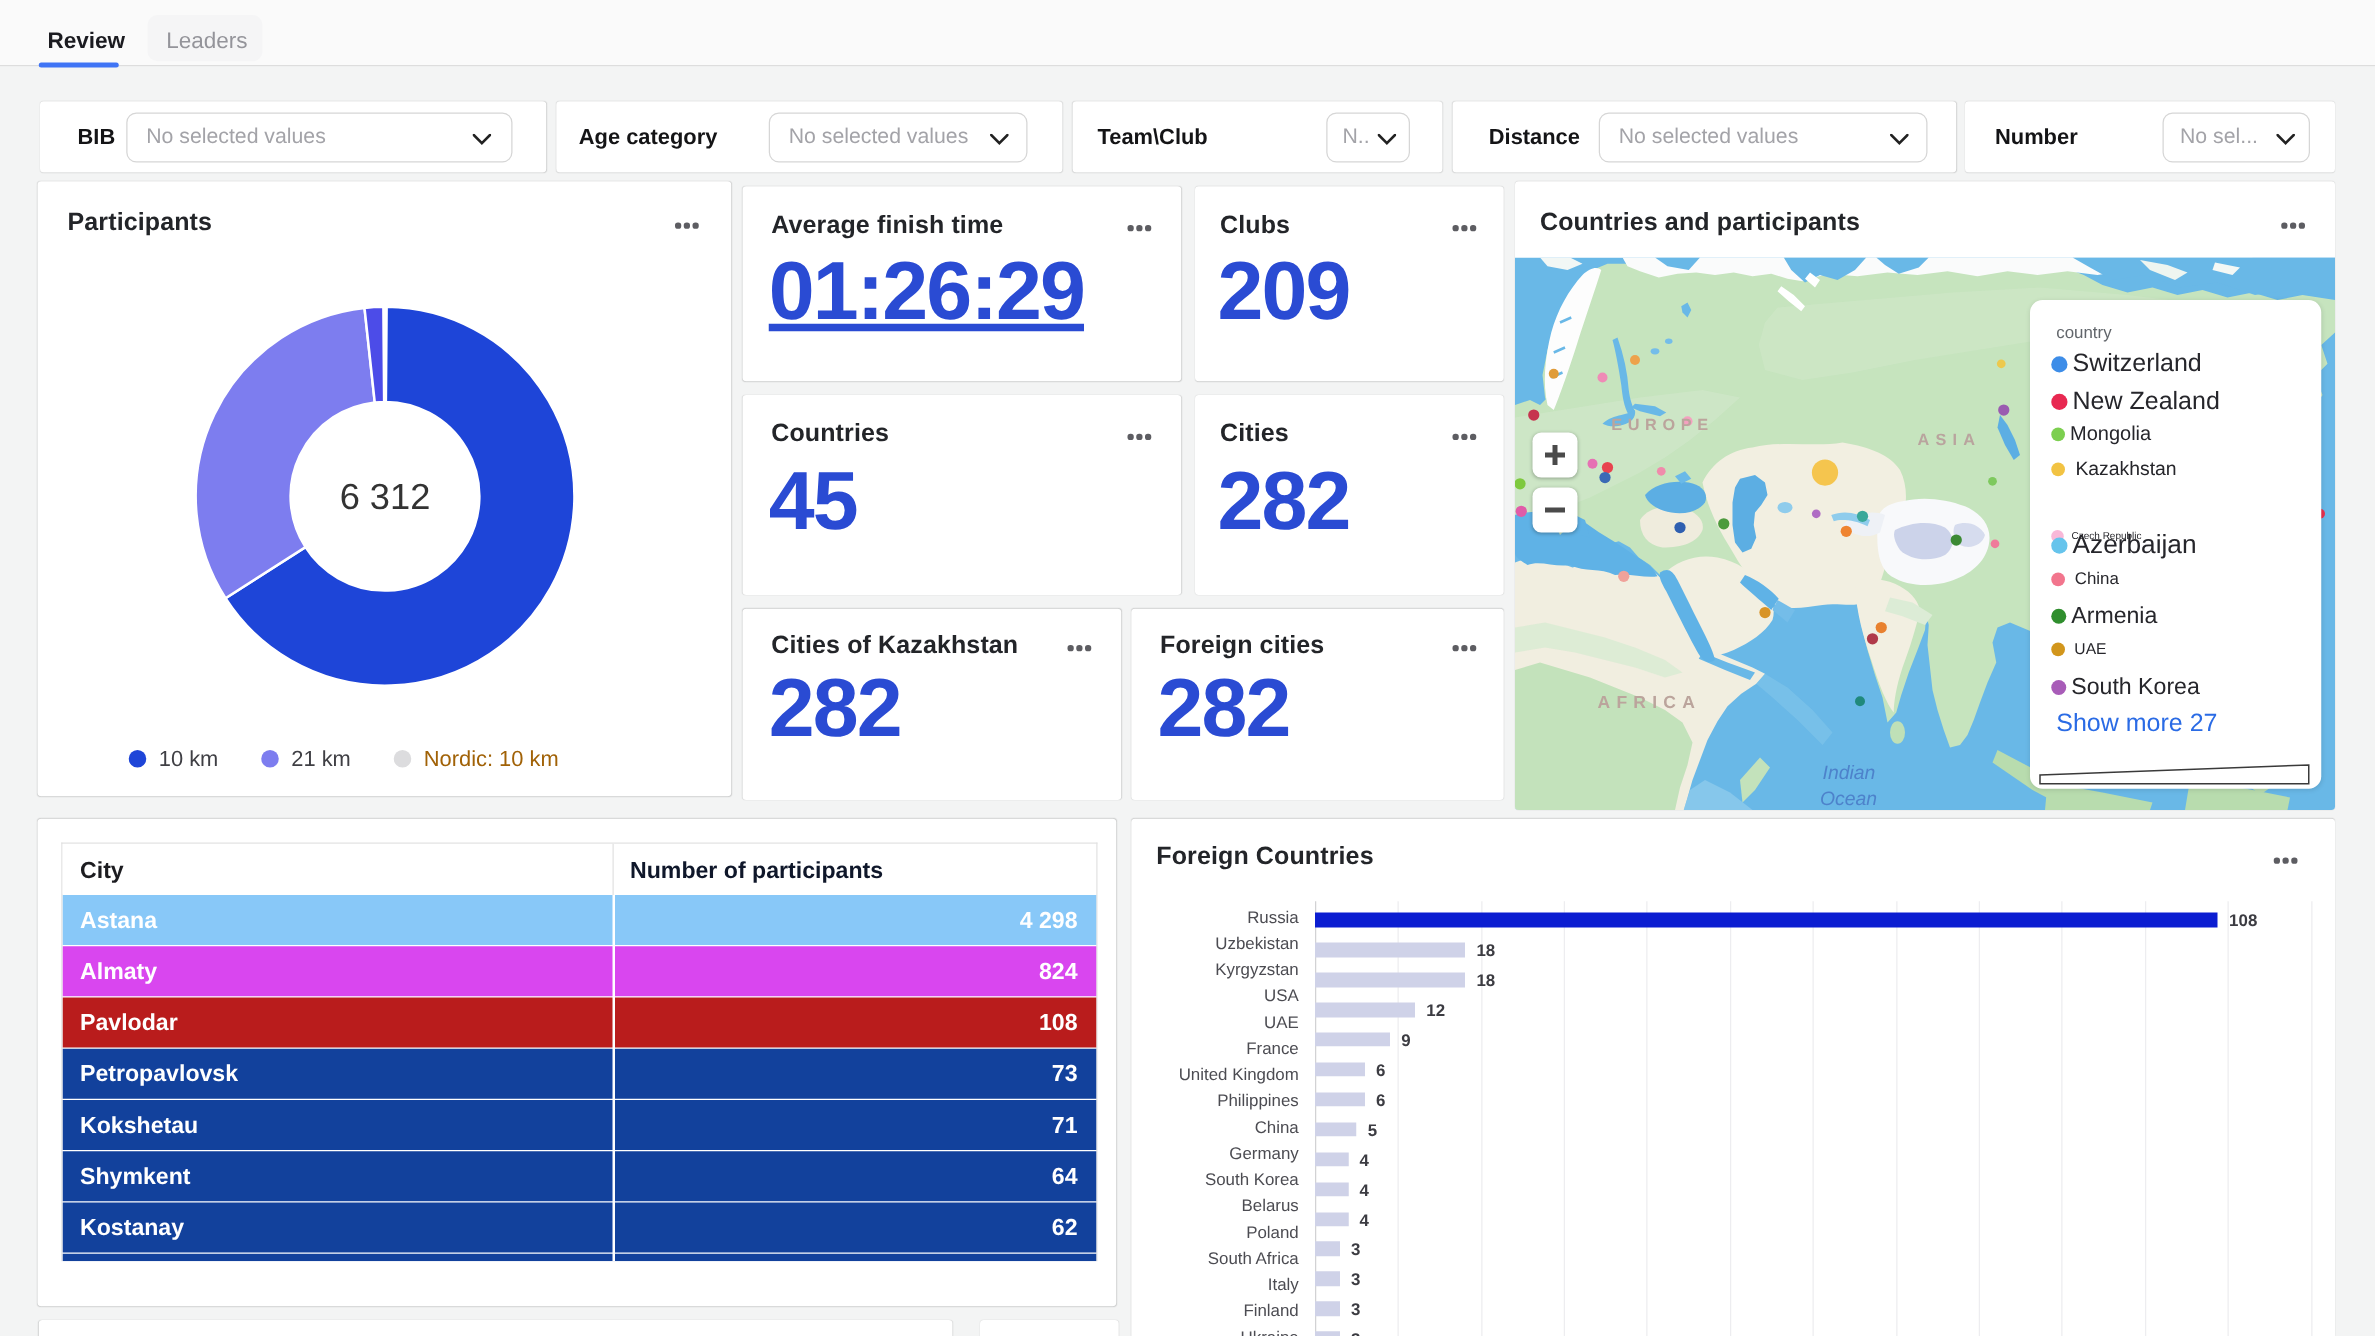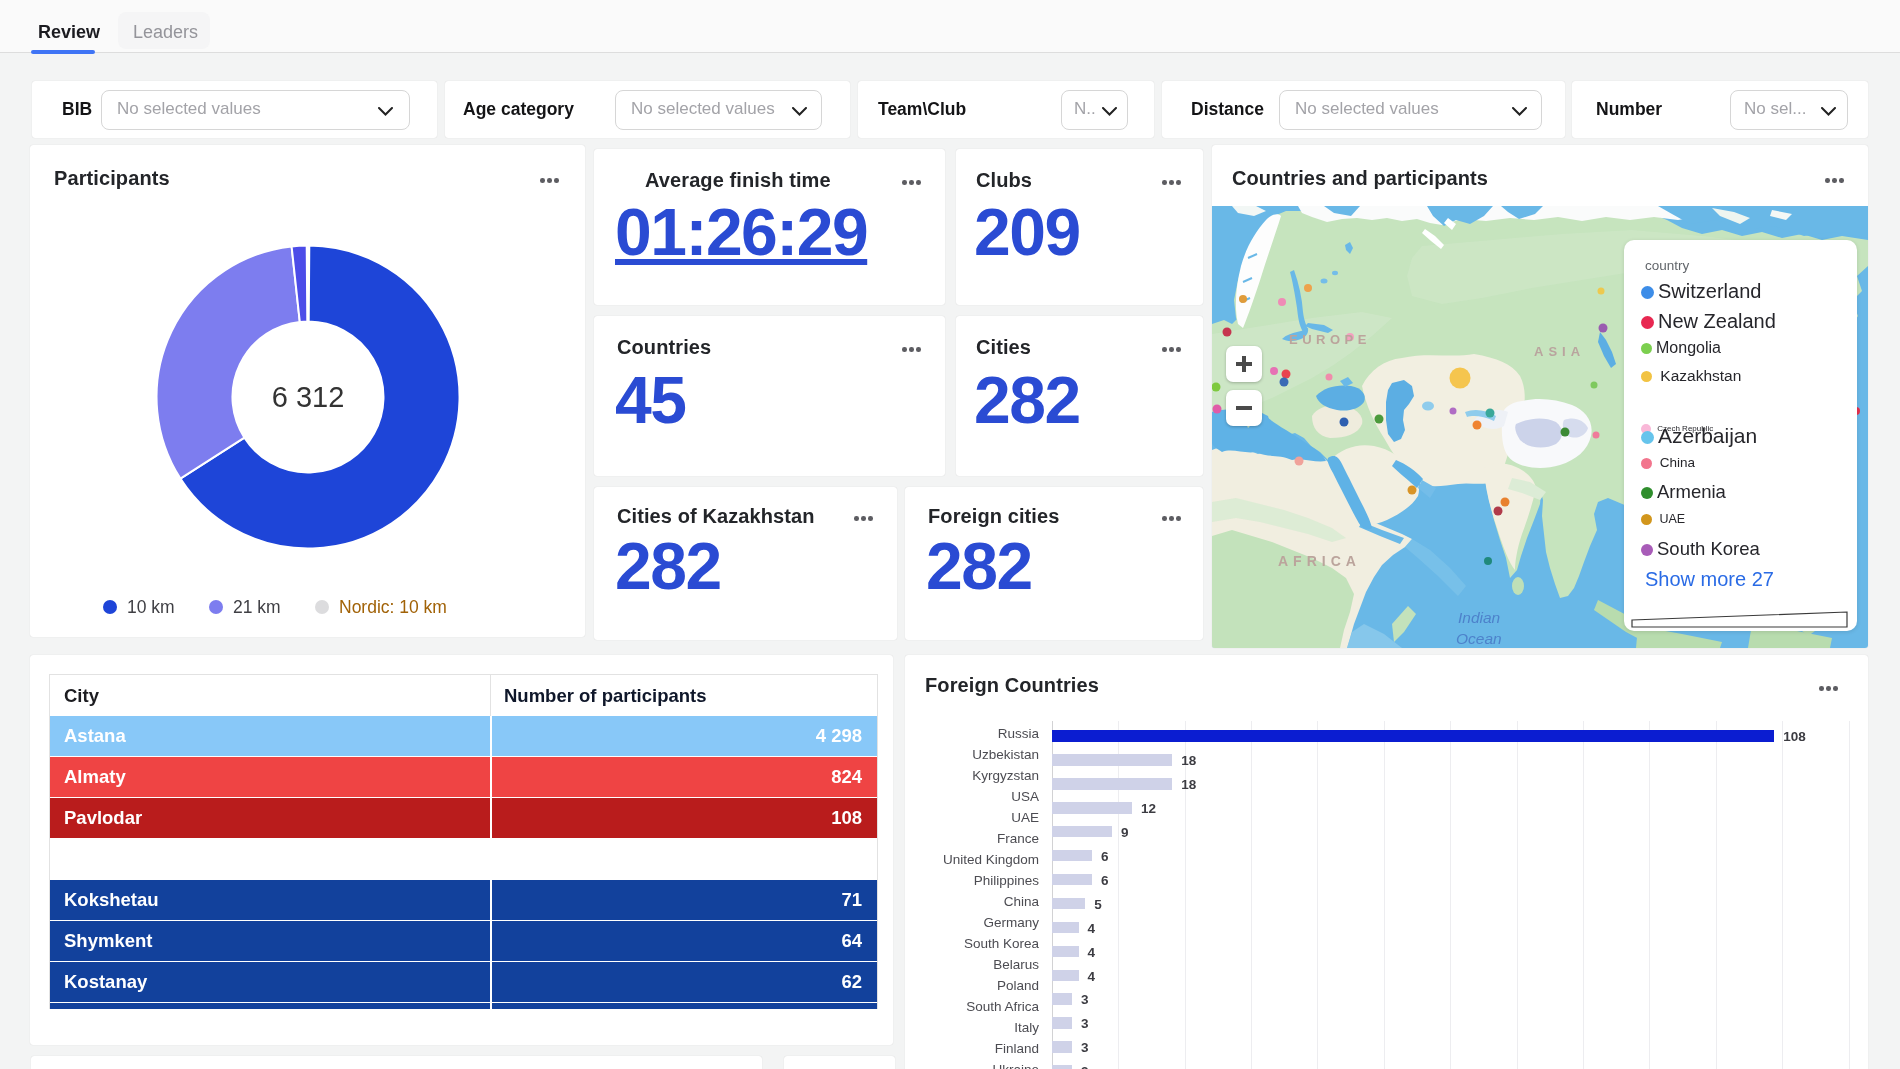--- a/index.html
+++ b/index.html
@@ -91,21 +91,21 @@
   </svg>
   <div style="position:absolute;left:73px;top:455px;width:14px;height:14px;border-radius:50%;background:#1e45d8;"></div>
   <div style="position:absolute;left:97px;top:452px;font-size:17.5px;color:#3f3f44;">10 km</div>
   <div style="position:absolute;left:179px;top:455px;width:14px;height:14px;border-radius:50%;background:#7d7def;"></div>
   <div style="position:absolute;left:203px;top:452px;font-size:17.5px;color:#3f3f44;">21 km</div>
   <div style="position:absolute;left:285px;top:455px;width:14px;height:14px;border-radius:50%;background:#dcdcde;"></div>
   <div style="position:absolute;left:309px;top:452px;font-size:17.5px;color:#a16207;">Nordic: 10 km</div>
 </div>
 
 <div class="card" style="left:594px;top:149px;width:351px;height:156px;">
-  <div class="ctitle" style="left:23px;top:20px;margin-left:28px;">Average finish time</div>
+  <div class="ctitle" style="left:23px;top:20px;">Average finish time</div>
   <div class="dots" style="right:24px;top:31px;">
       <i></i>
       <i></i>
       <i></i>
     </div>
   <div class="bignum" style="left:21px;top:45px;text-decoration:underline;">01:26:29</div>
 </div>
 <div class="card" style="left:956px;top:149px;width:247px;height:156px;">
   <div class="ctitle" style="left:20px;top:20px;">Clubs</div>
   <div class="dots" style="right:22px;top:31px;">
@@ -285,27 +285,31 @@
 <div class="card" style="left:30px;top:655px;width:863px;height:390px;overflow:hidden;">
   <div style="position:absolute;left:19px;top:19px;width:829px;height:335px;border:1px solid #e2e2e2;border-bottom:none;overflow:hidden;">
     <div style="position:absolute;left:0;top:0;width:100%;height:40px;background:#fff;">
       <span style="position:absolute;left:14px;top:10px;font-size:18.5px;font-weight:bold;color:#1c1c20;">City</span>
       <span style="position:absolute;left:454px;top:10px;font-size:18.5px;font-weight:bold;color:#0f172a;">Number of participants</span>
     </div>
     <div class="trow" style="top:41px;background:#88c8f8;">
         <span class="tc1">Astana</span>
         <span class="tc2">4 298</span>
       </div>
-    <div class="trow" style="top:82px;background:#ef4444;">
+    <div class="trow" style="top:82px;background:#d946ef;">
         <span class="tc1">Almaty</span>
         <span class="tc2">824</span>
       </div>
     <div class="trow" style="top:123px;background:#b91c1c;">
         <span class="tc1">Pavlodar</span>
         <span class="tc2">108</span>
+      </div>
+    <div class="trow" style="top:164px;background:#12419c;">
+        <span class="tc1">Petropavlovsk</span>
+        <span class="tc2">73</span>
       </div>
     <div class="trow" style="top:205px;background:#12419c;">
         <span class="tc1">Kokshetau</span>
         <span class="tc2">71</span>
       </div>
     <div class="trow" style="top:246px;background:#12419c;">
         <span class="tc1">Shymkent</span>
         <span class="tc2">64</span>
       </div>
     <div class="trow" style="top:287px;background:#12419c;">

